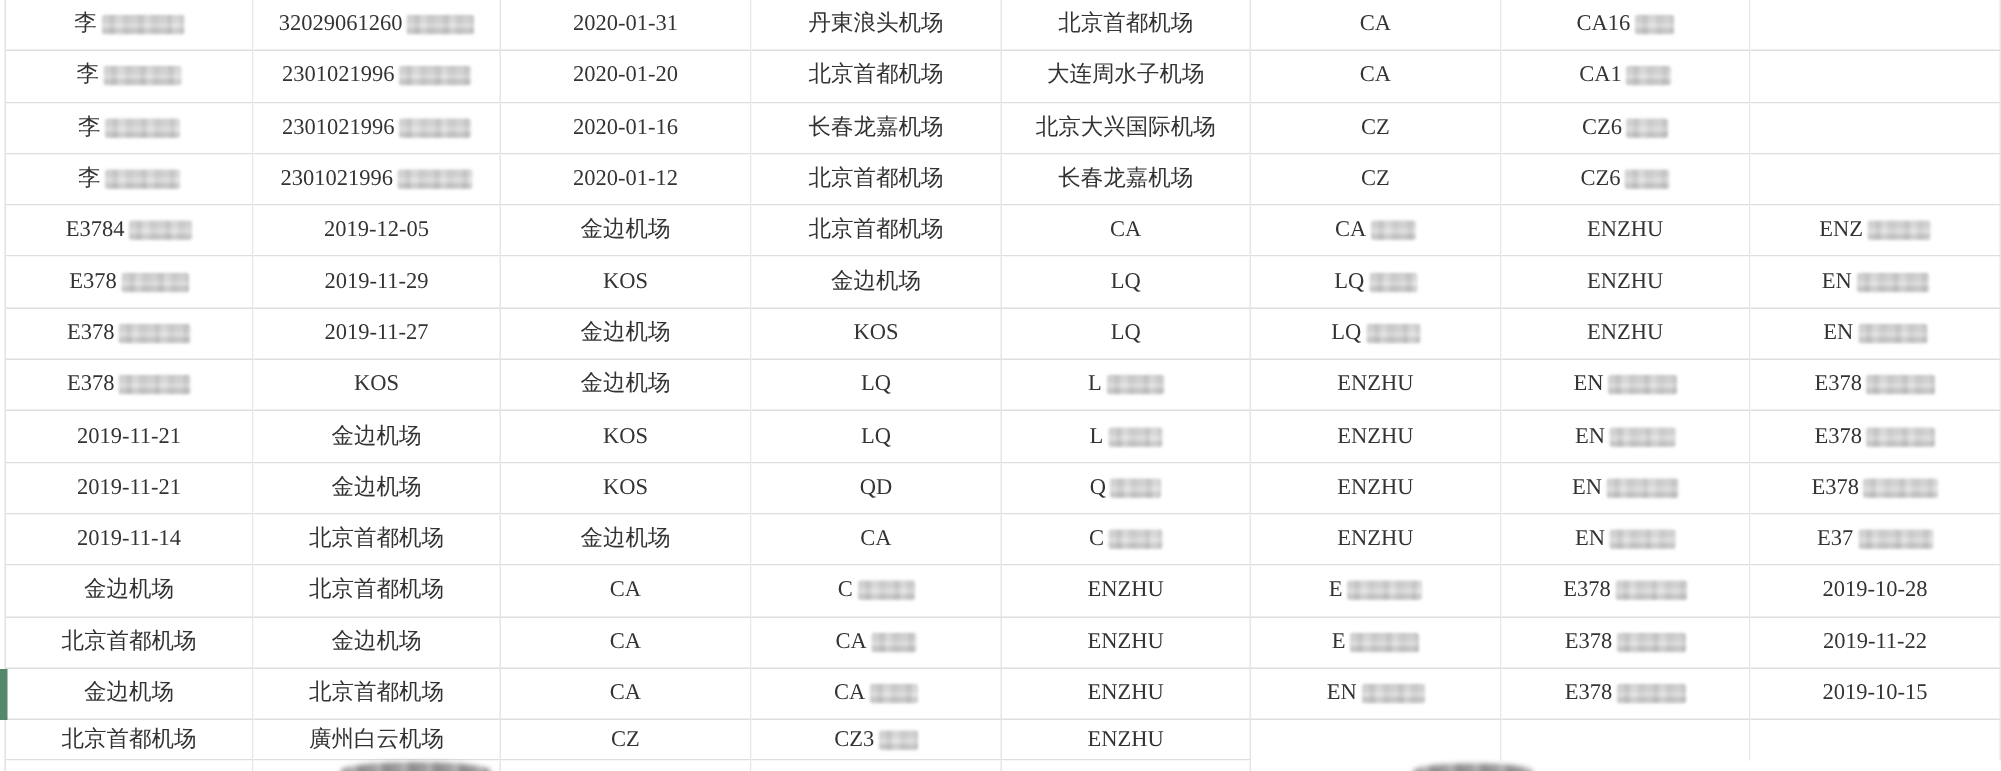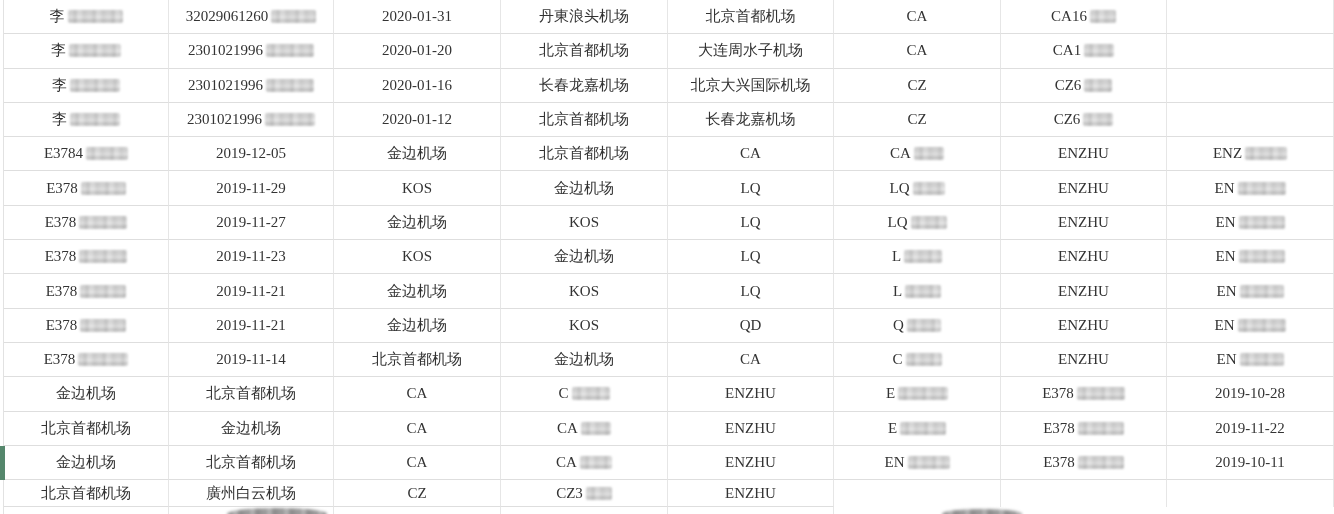--- a/index.html
+++ b/index.html
@@ -240,23 +240,20 @@
       </div>
       <div class="cell">
         <span>EN</span>
         <span class="blur" style="width: 46px;"></span>
       </div>
       <div class="cell">
         <span>E378</span>
         <span class="blur" style="width: 48px;"></span>
       </div>
       <div class="cell">
-        <span>2019-11-23</span>
-      </div>
-      <div class="cell">
         <span>KOS</span>
       </div>
       <div class="cell">
         <span>金边机场</span>
       </div>
       <div class="cell">
         <span>LQ</span>
       </div>
       <div class="cell">
         <span>L</span>
@@ -344,20 +341,24 @@
         <span class="blur" style="width: 36px;"></span>
       </div>
       <div class="cell">
         <span>ENZHU</span>
       </div>
       <div class="cell">
         <span>EN</span>
         <span class="blur" style="width: 44px;"></span>
       </div>
       <div class="cell">
+        <span>E37</span>
+        <span class="blur" style="width: 50px;"></span>
+      </div>
+      <div class="cell">
         <span>金边机场</span>
       </div>
       <div class="cell">
         <span>北京首都机场</span>
       </div>
       <div class="cell">
         <span>CA</span>
       </div>
       <div class="cell">
         <span>C</span>
@@ -422,21 +423,21 @@
       </div>
       <div class="cell">
         <span>EN</span>
         <span class="blur" style="width: 42px;"></span>
       </div>
       <div class="cell">
         <span>E378</span>
         <span class="blur" style="width: 46px;"></span>
       </div>
       <div class="cell">
-        <span>2019-10-11</span>
+        <span>2019-10-15</span>
       </div>
       <div class="cell">
         <span>北京首都机场</span>
       </div>
       <div class="cell">
         <span>廣州白云机场</span>
       </div>
       <div class="cell">
         <span>CZ</span>
       </div>

